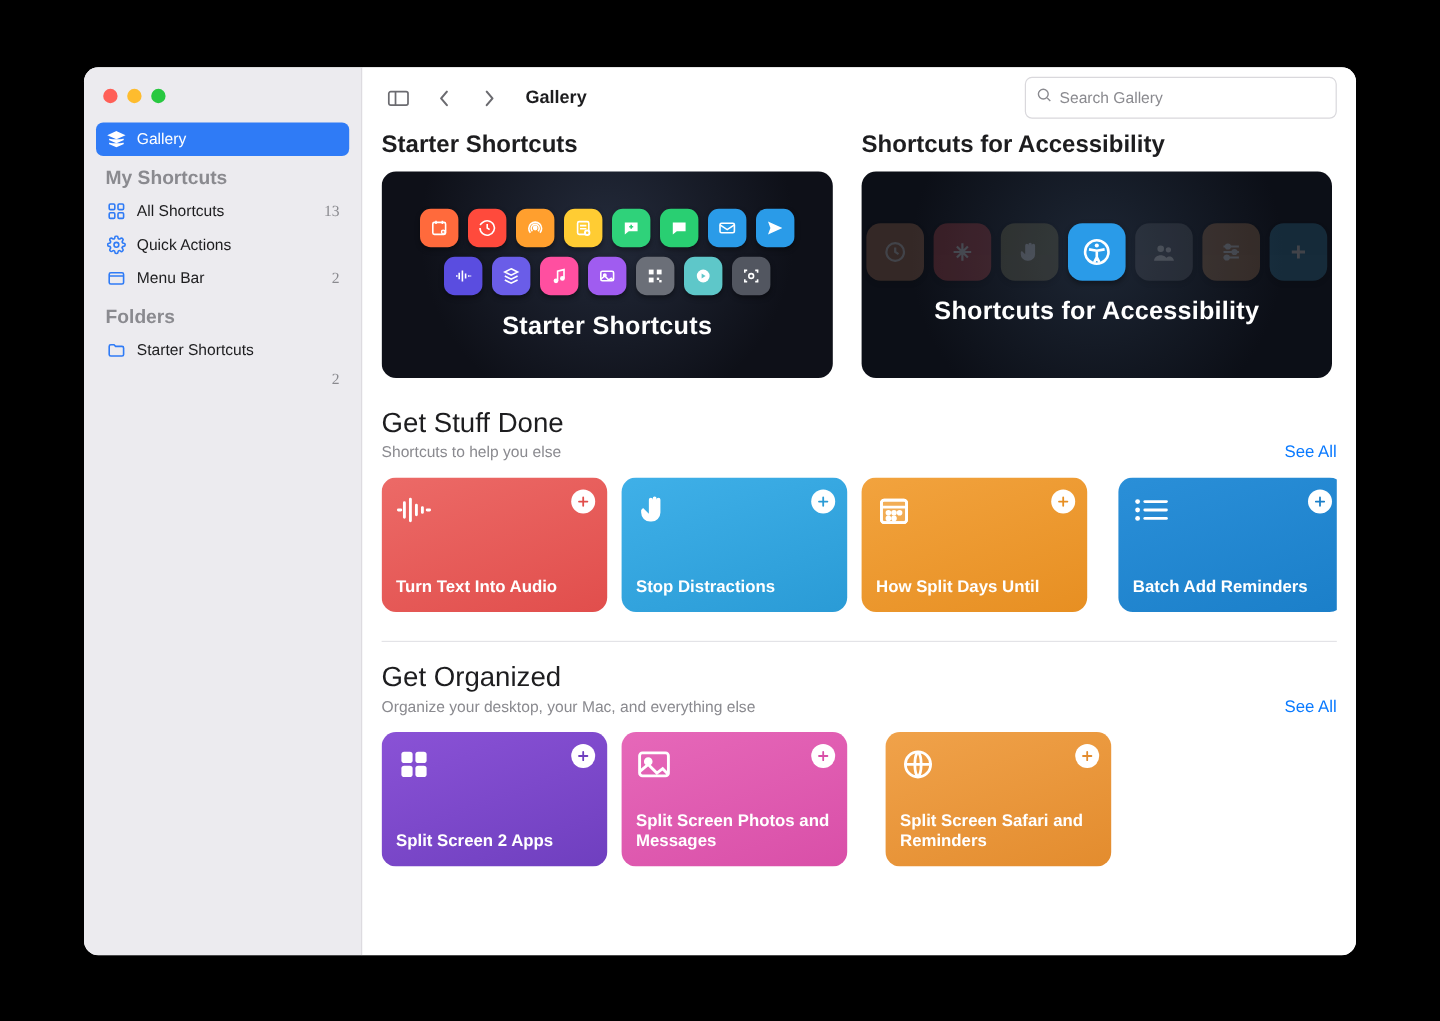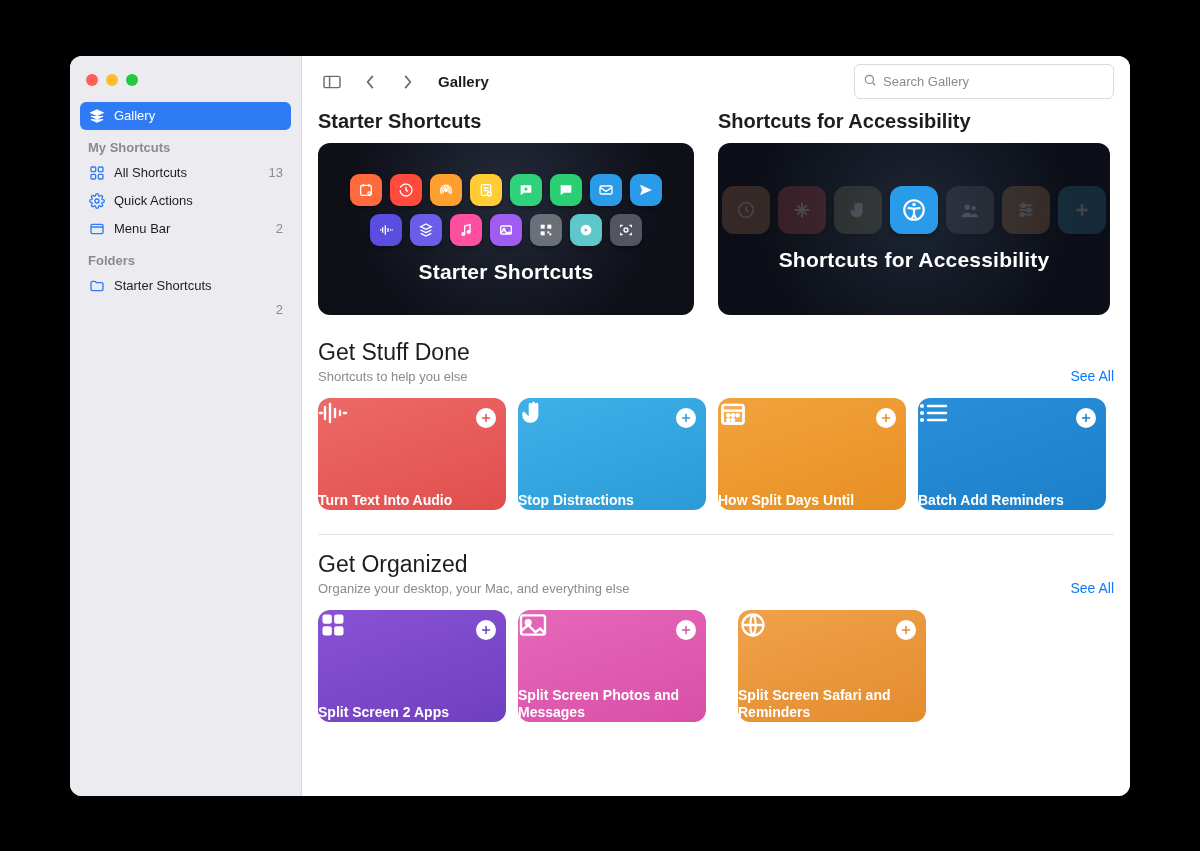--- a/index.html
+++ b/index.html
@@ -32,24 +32,24 @@
   .tl-yellow { background:#febc2e; }
   .tl-green { background:#28c840; }
 
   .nav-item {
     display:flex; align-items:center;
     height: 28px; border-radius:6px;
     padding: 0 8px; font-size: 13px; color:#1d1d1f;
     cursor:default;
   }
   .nav-item.active { background:#2f7bf6; color:#fff; }
-  .nav-item .count { margin-left:auto; color:#8a8a8f; font-size:13px; }
+  .nav-item .count { margin-left:auto; color:#8a8a8f; font-size:13px;font-family:Liberation Serif, serif; }
   .nav-item .nicon { width:18px; height:18px; margin-right:8px; display:flex; align-items:center; justify-content:center; }
   .nav-item.active .nicon svg { stroke:#fff; fill:#fff; }
-  .section-label { font-size:13px; font-weight:600; color:#8a8a8f; padding: 10px 8px 4px 8px; }
+  .section-label { font-size:16px; font-weight:600; color:#8a8a8f; padding: 10px 8px 4px 8px; }
 
   .main {
     flex:1; display:flex; flex-direction:column; background:#fff; min-width:0;
   }
   .toolbar {
     height: 52px; display:flex; align-items:center; padding: 0 16px;
     gap: 10px;
   }
   .tb-btn { width:28px; height:24px; display:flex; align-items:center; justify-content:center; color:#6b6b70; }
   .tb-title { font-size:15px; font-weight:600; color:#1d1d1f; margin-left:6px; }
@@ -91,35 +91,35 @@
   
   .cat { margin-top: 24px; padding-right:16px; }
   .cat-head { display:flex; align-items:flex-end; justify-content:space-between; border-top:0; }
   .cat-head.with-rule { border-top:1px solid #e3e3e7; padding-top:16px; }
   .cat-title { font-size:23px; font-weight:400; color:#1d1d1f; }
   .cat-sub { font-size:13px; color:#8a8a8f; margin-top:3px; }
   .see-all { font-size:14px; color:#0a7aff; }
   .cat-cards { display:flex; gap:12px; margin-top:14px; overflow:hidden; }
   .card {
     flex:0 0 188px; height:112px; border-radius:12px;
-    position:relative; color:#fff;
+    padding:12px; position:relative; color:#fff;
     display:flex; flex-direction:column; justify-content:space-between;
   }
   .card .cicon { width:30px; height:30px; display:flex; align-items:center; justify-content:center; }
   .card .plus {
     position:absolute; top:10px; right:10px; width:20px; height:20px; border-radius:50%;
     background:#fff; display:flex; align-items:center; justify-content:center;
   }
   .card .ctitle { font-size:14px; font-weight:600; line-height:1.25; }
 
   
   .g-red    { background: linear-gradient(160deg,#ec6a67,#e14e4c); }
   .g-sky    { background: linear-gradient(160deg,#3fb0e8,#2a9bd6); }
   .g-orange { background: linear-gradient(160deg,#f2a33e,#e78f22); }
-  .g-blue   { background: linear-gradient(160deg,#2a8fd8,#1b7fc9); }
+  .g-blue   { background: linear-gradient(160deg,#2a8fd8,#1b7fc9); margin-left: 14px; }
   .g-purple { background: linear-gradient(160deg,#8a52d6,#6f3fbf); }
   .g-indigo { background: linear-gradient(160deg,#4a62cf,#3d51b8); }
   .g-pink   { background: linear-gradient(160deg,#e668b9,#d94fa8); }
   .g-amber  { background: linear-gradient(160deg,#f0a24a,#e38c2e); margin-left: 20px; }
 </style>
 </head>
 <body>
 
 <div class="stage">
   <div class="window">

